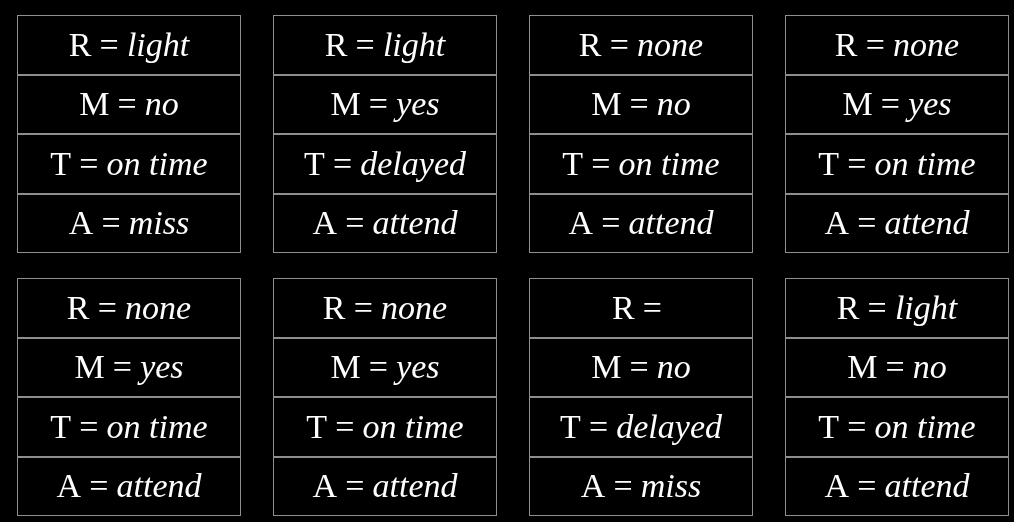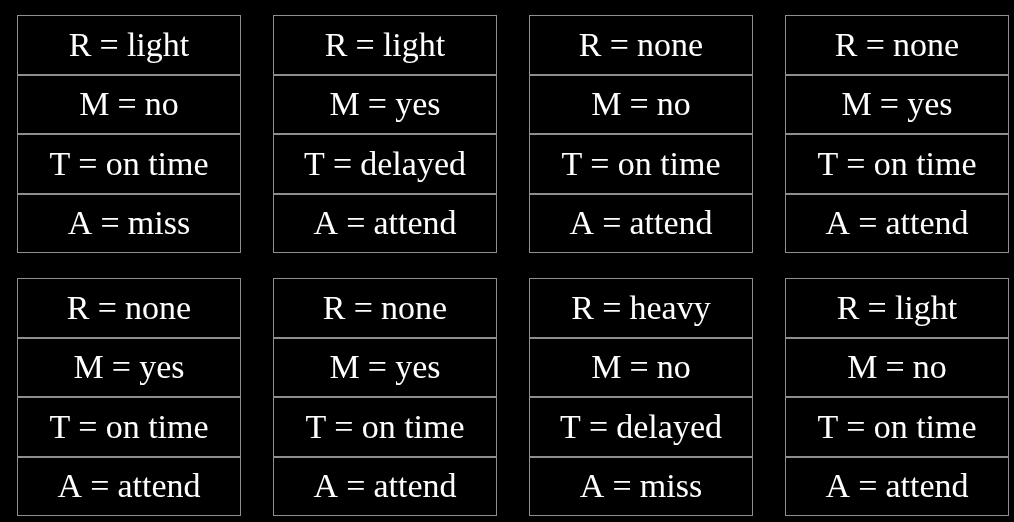--- a/index.html
+++ b/index.html
@@ -44,20 +44,21 @@
   .cell + .cell {
     border-top: 2px solid #8e8e8e;
   }
   .var, .eq {
     font-style: normal;
   }
   .eq {
     margin: 0 0.24em;
   }
   .val {
+    font-style: italic;
   }
 </style>
 </head>
 <body>
 
 <div class="grid">
 
   <div class="card">
     <div class="cell">
       <span class="var">R</span>
@@ -193,21 +194,20 @@
       <span class="var">A</span>
         <span class="eq">=</span>
         <span class="val">attend</span>
     </div>
   </div>
 
   <div class="card">
     <div class="cell">
       <span class="var">R</span>
         <span class="eq">=</span>
-        <span class="val">heavy</span>
     </div>
     <div class="cell">
       <span class="var">M</span>
         <span class="eq">=</span>
         <span class="val">no</span>
     </div>
     <div class="cell">
       <span class="var">T</span>
         <span class="eq">=</span>
         <span class="val">delayed</span>

